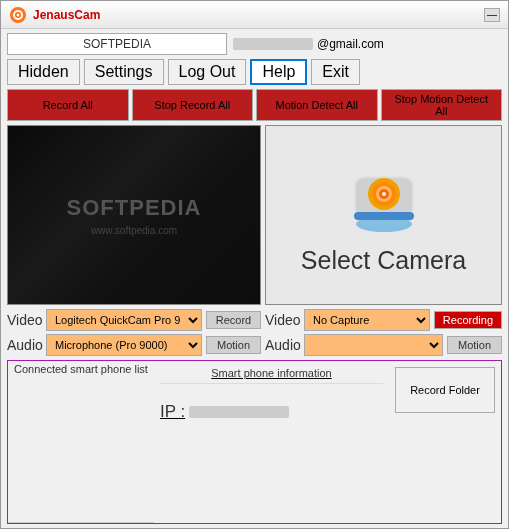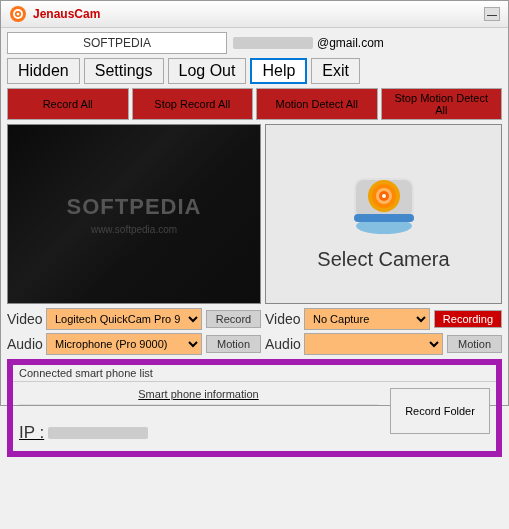--- a/index.html
+++ b/index.html
@@ -6,21 +6,21 @@
     body {
       font-family: 'Segoe UI', Tahoma, Arial, sans-serif;
       font-size: 12px;
       background: #f0f0f0;
       width: 509px;
       height: 529px;
       overflow: hidden;
     }
     .window {
       width: 509px;
-      height: 406px;
+      height: 529px;
       background: #f0f0f0;
       border: 1px solid #999;
       display: flex;
       flex-direction: column;
     }
     .title-bar {
       background: linear-gradient(to bottom, #ffffff, #e8e8e8);
       border-bottom: 1px solid #ccc;
       padding: 4px 8px;
       display: flex;
@@ -137,21 +137,21 @@
       flex-direction: column;
       align-items: center;
       justify-content: center;
       gap: 10px;
     }
     .camera-icon {
       width: 80px;
       height: 80px;
     }
     .select-camera-text {
-      font-size: 20px;
+      font-size: 25px;
       color: #333;
       font-weight: normal;
     }
     .controls-row {
       display: flex;
       gap: 4px;
       align-items: center;
     }
     .controls-left {
       display: flex;
@@ -201,24 +201,24 @@
     }
     .ctrl-btn-recording {
       background: #cc0000;
       color: white;
     }
     .ctrl-btn-motion-right {
       background: #d0d0d0;
       color: #333;
     }
     .phone-section {
-      border: 6px solid #a21caf;
-      flex: 1;
-      display: flex;
-      flex-direction: column;
+      border: 1px solid #a21caf;
+      flex: 1;
+      display: flex;
+      flex-direction: row;
     }
     .phone-header {
       background: #f0f0f0;
       padding: 2px 6px;
       font-size: 11px;
       color: #333;
       border-bottom: 1px solid #ccc;
     }
     .phone-content {
       display: flex;

